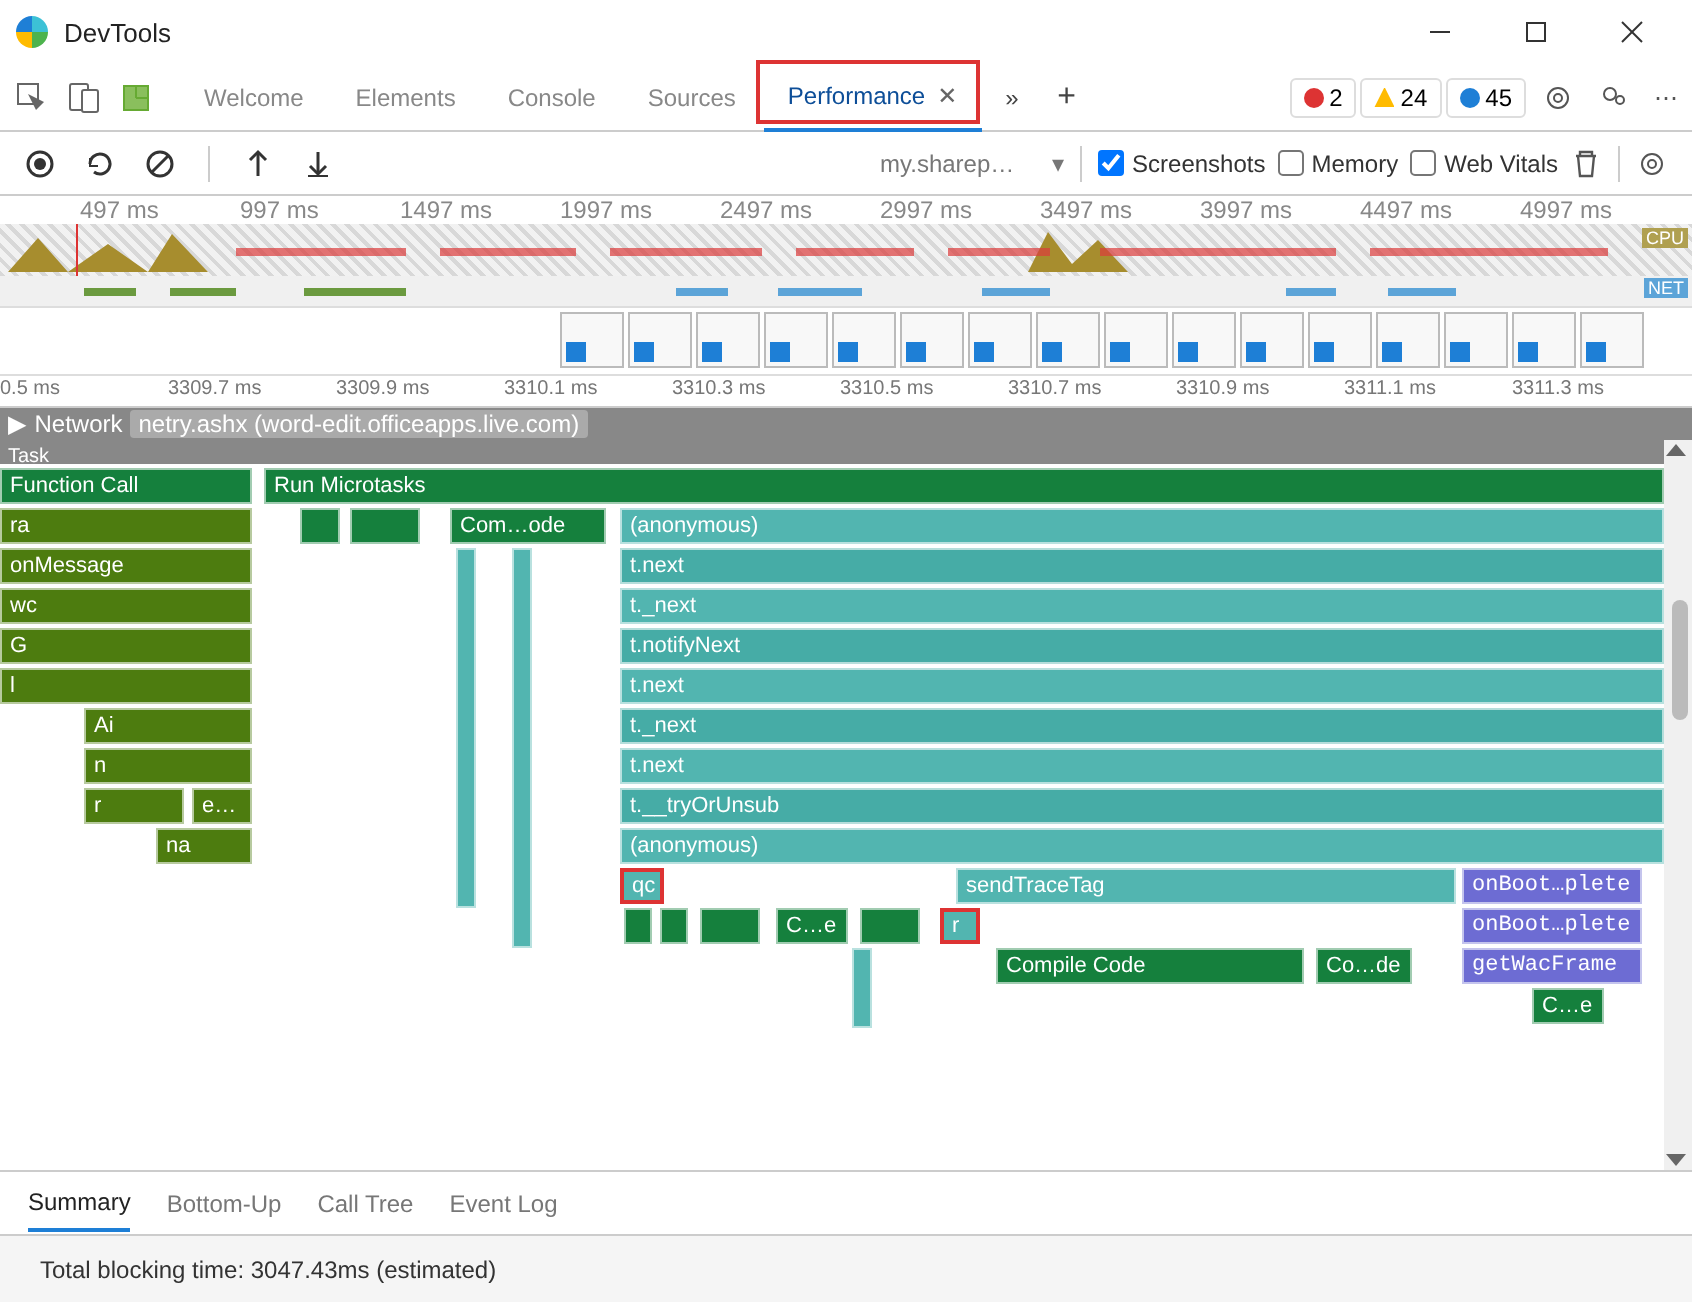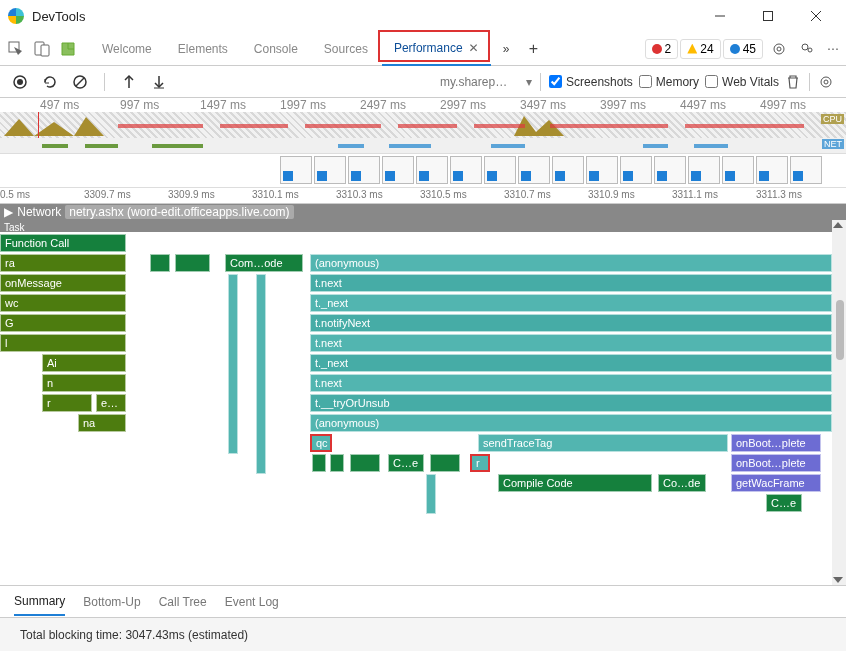--- a/index.html
+++ b/index.html
@@ -71,21 +71,21 @@
 .net-lane { height:16px; background:#888; color:#fff; font-size:11px; display:flex; align-items:center; padding-left:4px; }
 .net-lane .arrow { margin-right:4px; }
 
 
 .flame { position:relative; height:365px; background:#fff; overflow:hidden; }
 .row { position:absolute; height:18px; border:1px solid rgba(255,255,255,.6); color:#fff; font-size:11px; padding:1px 4px; white-space:nowrap; overflow:hidden; display:flex; align-items:center;}
 .olive { background:#15803d; }
 .green { background:#4d7c0f; }
 .teal { background:#52b5b0; }
 .teal2 { background:#46aca6; }
-.purple { background:#6d6cd3; }
+.purple { background:#6d6cd3;font-family:Liberation Mono, monospace; }
 .red-box { border:2px solid #d33 !important; }
 .task-strip { position:absolute; left:0; right:0; top:0; height:12px; background:#888;}
 .flame-scroll { position:absolute; right:0; top:0; bottom:0; width:14px; background:#f0f0f0; }
 .flame-scroll .thumb { position:absolute; right:2px; top:80px; width:8px; height:60px; background:#bbb; border-radius:4px; }
 .up-tri,.down-tri { position:absolute; right:3px; width:0;height:0;border-left:5px solid transparent;border-right:5px solid transparent;}
 .up-tri { top:2px; border-bottom:6px solid #666;}
 .down-tri { bottom:2px; border-top:6px solid #666;}
 
 
 .btabs { height:32px; border-top:1px solid #ccc; display:flex; align-items:center; gap:18px; padding-left:14px; color:#777; }
@@ -311,20 +311,21 @@
 <div class="net-lane">
   <span class="arrow">▶</span>
   <span>Network</span>
   <span style="background:#aaa;margin-left:4px;padding:0 4px;border-radius:2px;">netry.ashx (word-edit.officeapps.live.com)</span>
 </div>
 
 <div class="flame">
   <div class="task-strip"><span style="color:#fff;font-size:10px;padding-left:4px">Task</span></div>
 
   <div class="row olive" style="left:0;top:14px;width:126px">Function Call</div>
+  <div class="row olive" style="left:132px;top:14px;right:14px">Run Microtasks</div>
 
   <div class="row green" style="left:0;top:34px;width:126px">ra</div>
   <div class="row green" style="left:0;top:54px;width:126px">onMessage</div>
   <div class="row green" style="left:0;top:74px;width:126px">wc</div>
   <div class="row green" style="left:0;top:94px;width:126px">G</div>
   <div class="row green" style="left:0;top:114px;width:126px">l</div>
   <div class="row green" style="left:42px;top:134px;width:84px">Ai</div>
   <div class="row green" style="left:42px;top:154px;width:84px">n</div>
   <div class="row green" style="left:42px;top:174px;width:50px">r</div>
   <div class="row green" style="left:96px;top:174px;width:30px">e…</div>

